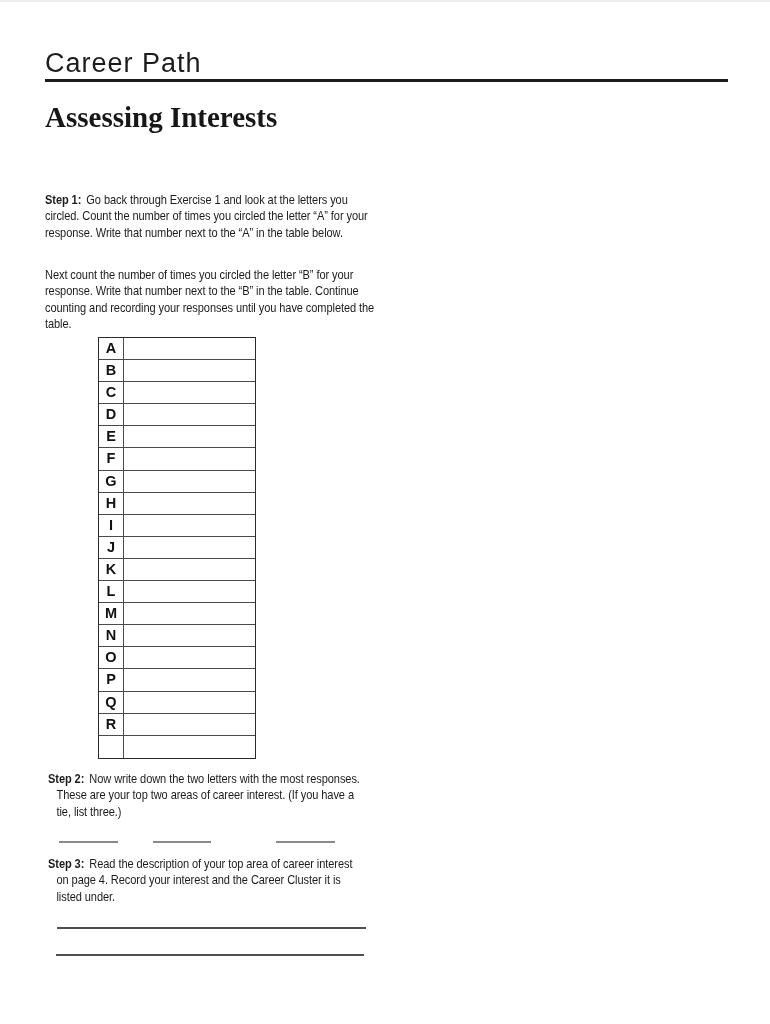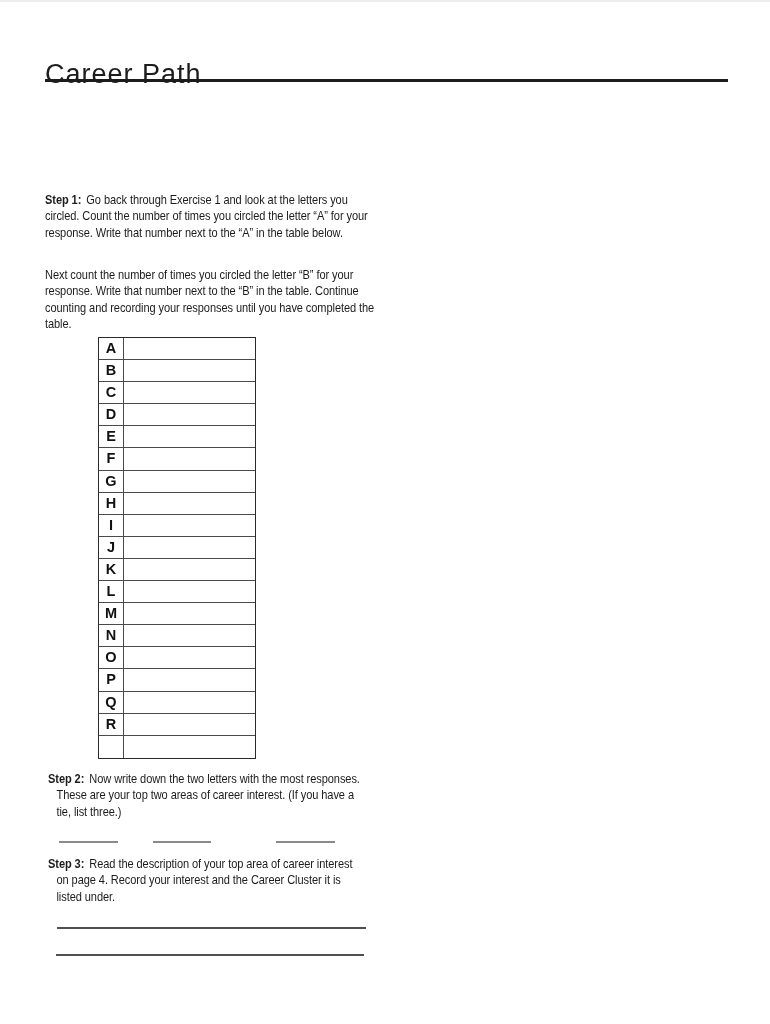--- a/index.html
+++ b/index.html
@@ -17,21 +17,21 @@
     overflow: hidden;
   }
   .top-scan-edge {
     position: absolute;
     top: 0; left: 0;
     width: 770px; height: 2px;
     background: #ededed;
   }
   .header-title {
     position: absolute;
-    left: 45px; top: 59px;
+    left: 45px; top: 48px;
     font-size: 27px;
     letter-spacing: 1px;
     color: #1c1c1c;
     white-space: nowrap;
   }
   .header-rule {
     position: absolute;
     left: 45px; top: 79px;
     width: 683px; height: 3px;
     background: #1c1c1c;
@@ -123,20 +123,21 @@
 </style>
 </head>
 <body>
 
 <div class="page">
   <div class="top-scan-edge"></div>
 
   <div class="header-title">Career Path</div>
   <div class="header-rule"></div>
 
+  <h1 class="section-title">Assessing Interests</h1>
 
   <p class="para step1-para"><span class="step-label">Step 1:</span><span>Go back through Exercise 1 and look at the letters you circled. Count the number of times you circled the letter “A” for your response. Write that number next to the “A” in the table below.</span></p>
 
   <p class="para step1-para2">Next count the number of times you circled the letter “B” for your response. Write that number next to the “B” in the table. Continue counting and recording your responses until you have completed the table.</p>
 
   <div class="tally-table">
     <div class="trow">
         <div class="tletter">A</div>
         <div class="tcount"></div>
       </div>

